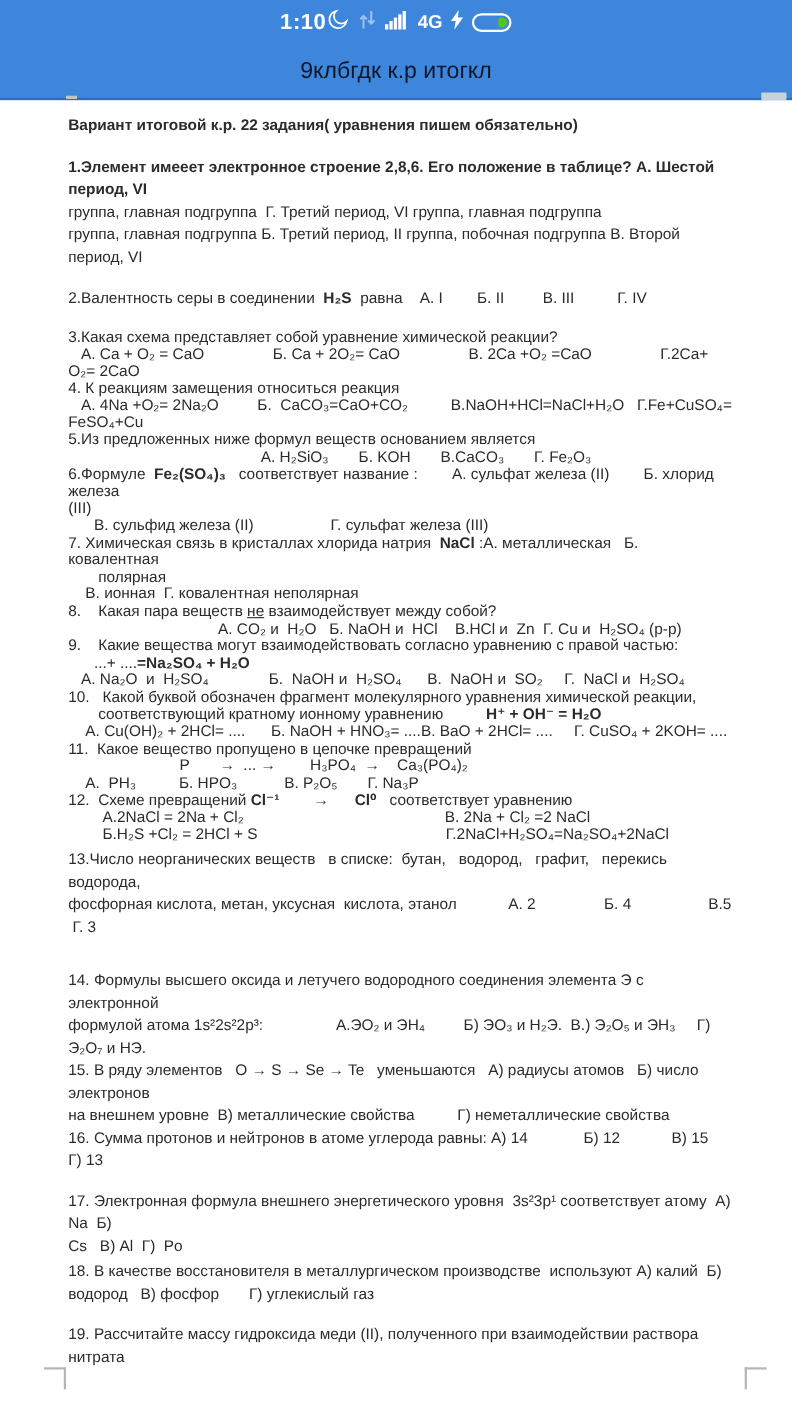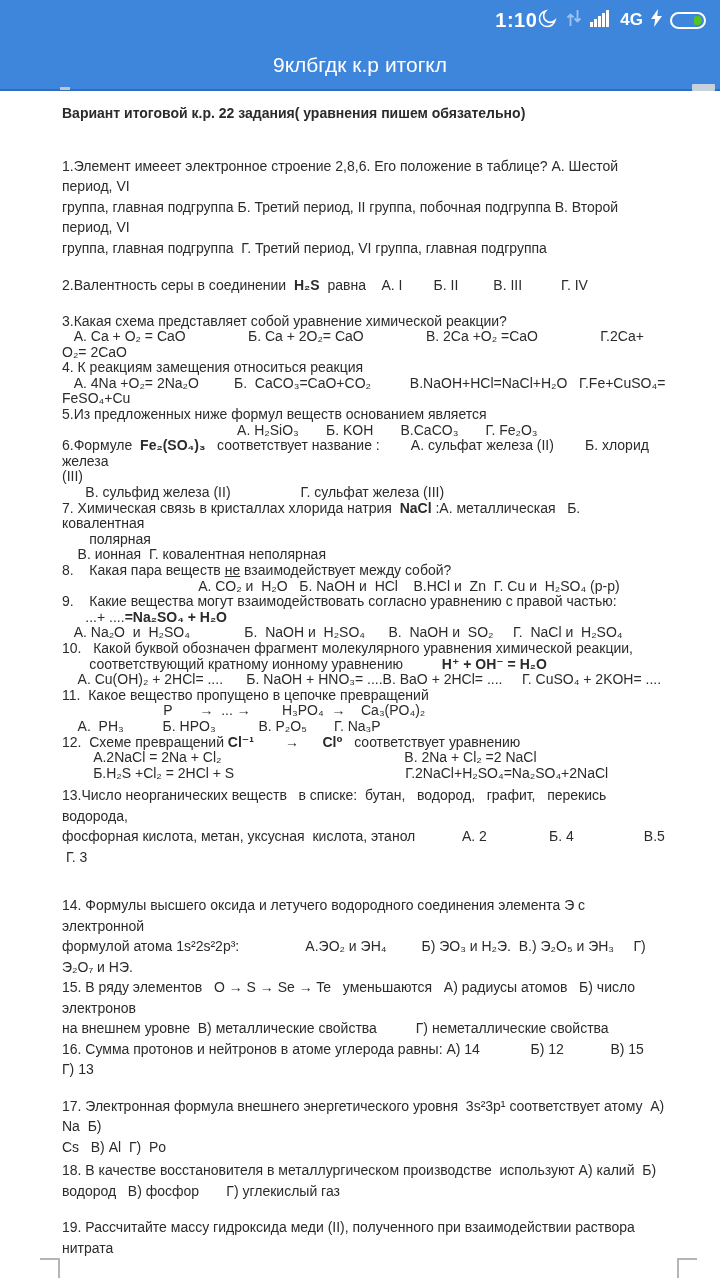--- a/index.html
+++ b/index.html
@@ -3,33 +3,33 @@
 <meta charset="utf-8">
 <style>
   html,body{margin:0;padding:0;}
   body{
     width:720px;height:1280px;overflow:hidden;background:#ffffff;position:relative;
     font-family:"Liberation Sans","DejaVu Sans",sans-serif;
   }
   
   .statusbar{
     height:40px;background:#3e86dc;display:flex;align-items:center;
-    justify-content:flex-end;padding:0 14px;color:#fff;box-sizing:border-box;
+    justify-content:center;padding:0 14px;color:#fff;box-sizing:border-box;
   }
   .sb-time{font-size:20px;font-weight:600;letter-spacing:.5px;}
   .sb-icons{display:flex;align-items:center;gap:8px;}
   .sb-4g{font-size:17px;font-weight:600;}
   .battery{position:relative;width:36px;height:17px;border:2px solid #fff;border-radius:9px;box-sizing:border-box;}
   .battery-fill{position:absolute;right:2px;top:2px;bottom:2px;width:8px;border-radius:3px 5px 5px 3px;}
   
   .appbar{
     height:49px;background:#3e86dc;display:flex;align-items:center;justify-content:center;
     border-bottom:2px solid #2f6cc2;
   }
-  .appbar-title{color:#ffffff;font-size:21px;font-weight:400;}
+  .appbar-title{color:#0f172a;font-size:21px;font-weight:400;}
   
   .tm-l{position:absolute;left:60px;top:87px;width:10px;height:3px;background:#c4c4c4;}
   .tm-r{position:absolute;right:5px;top:84px;width:23px;height:7px;background:#c7d1dc;border-radius:1px;}
   
   .content{position:relative;}
   .page{padding:0 54px 0 62px;}
   .page1{padding-top:12px;}
   .line{white-space:pre-wrap;color:#2b2b2b;font-size:14px;}
   .loose{line-height:20.5px;}
   .tight{line-height:15.6px;}
@@ -81,23 +81,23 @@
 
 <div class="appbar">
   <span class="appbar-title">9клбгдк к.р итогкл</span>
 </div>
 <div class="tm-l"></div>
 <div class="tm-r"></div>
 
 <div class="content">
   <div class="page page1" id="page1">
       <div class="line loose"><span class="s-b">Вариант итоговой к.р. 22 задания( уравнения пишем обязательно)</span></div>
-      <div class="line loose" style="margin-top: 32px;"><span>1.Элемент имееет электронное строение 2,8,6. Его положение в таблице? А. Шестой период, VI</span></div>
+      <div class="line loose" style="margin-top: 17px; font-weight: bold;"><span>1.Элемент имееет электронное строение 2,8,6. Его положение в таблице? А. Шестой период, VI</span></div>
+      <div class="line loose"><span>группа, главная подгруппа  Г. Третий период, VI группа, главная подгруппа</span></div>
       <div class="line loose"><span>группа, главная подгруппа Б. Третий период, II группа, побочная подгруппа В. Второй период, VI</span></div>
-      <div class="line loose"><span>группа, главная подгруппа  Г. Третий период, VI группа, главная подгруппа</span></div>
       <div class="line loose" style="margin-top: 17px;"><span>2.Валентность серы в соединении  </span><span class="s-b">H₂S</span><span>  равна    А. I        Б. II         В. III          Г. IV</span></div>
       <div class="line tight" style="margin-top: 18px;"><span>3.Какая схема представляет собой уравнение химической реакции?</span></div>
       <div class="line tight"><span>   А. Ca + O₂ = CaO                Б. Ca + 2O₂= CaO                В. 2Ca +O₂ =CaO                Г.2Ca+ O₂= 2CaO</span></div>
       <div class="line tight"><span>4. К реакциям замещения относиться реакция</span></div>
       <div class="line tight"><span>   А. 4Na +O₂= 2Na₂O         Б.  CaCO₃=CaO+CO₂          В.NaOH+HCl=NaCl+H₂O   Г.Fe+CuSO₄= FeSO₄+Cu</span></div>
       <div class="line tight"><span>5.Из предложенных ниже формул веществ основанием является</span></div>
       <div class="line tight"><span>                                             А. H₂SiO₃       Б. KOH       В.CaCO₃       Г. Fe₂O₃</span></div>
       <div class="line tight"><span>6.Формуле  </span><span class="s-b">Fe₂(SO₄)₃</span><span>   соответствует название :        А. сульфат железа (II)        Б. хлорид железа</span></div>
       <div class="line tight"><span>(III)</span></div>
       <div class="line tight"><span>      В. сульфид железа (II)                  Г. сульфат железа (III)</span></div>

